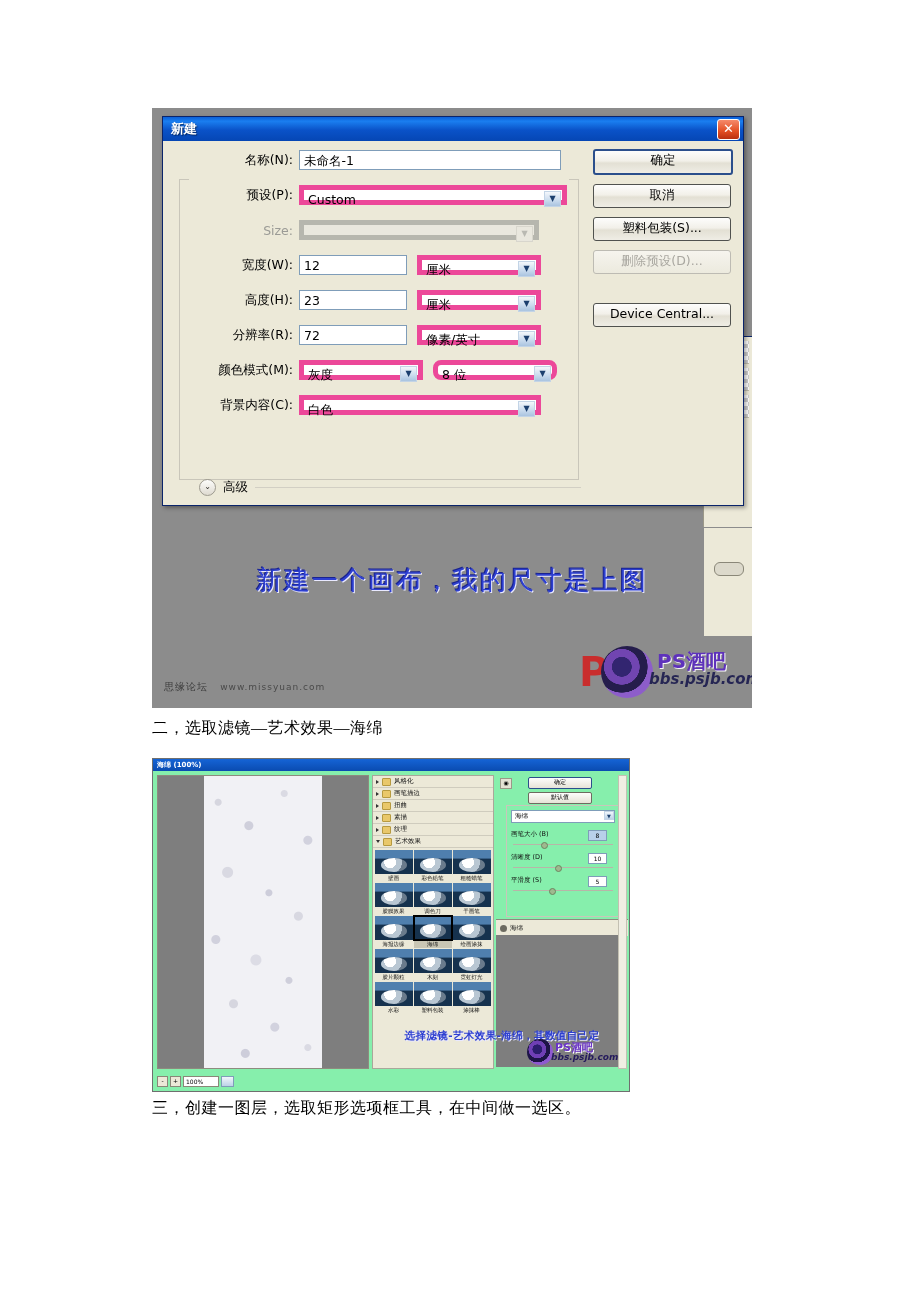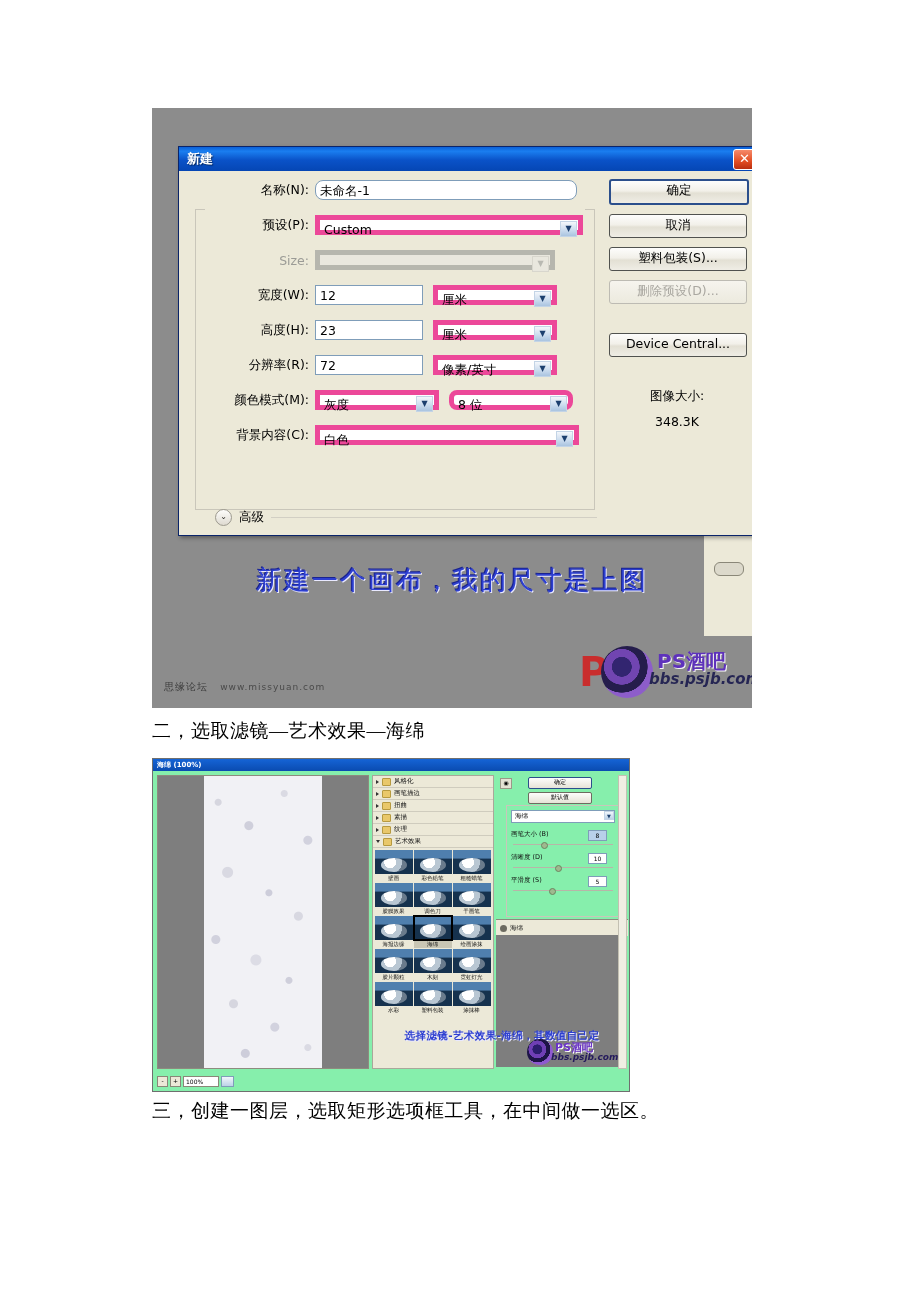--- a/index.html
+++ b/index.html
@@ -6,34 +6,33 @@
   body{
     width:920px;height:1302px;background:#ffffff;
     font-family:"Liberation Serif",serif;
     position:relative;overflow:hidden;
   }
 
   
   .doc-para{
     position:absolute;
     font-family:"Liberation Serif","DejaVu Serif",serif;
-    font-size:19px;color:#000;letter-spacing:.5px;white-space:nowrap;
+    font-size:16px;color:#000;letter-spacing:.5px;white-space:nowrap;
   }
 
   
   .fig1{
     position:absolute;left:152px;top:108px;width:600px;height:600px;
     background:#8c8c8c;overflow:hidden;
     font-family:"DejaVu Sans","Liberation Sans",sans-serif;
   }
   .ps-dialog{
-    position:absolute;left:26px;top:8px;width:580px;height:388px;
+    position:absolute;left:10px;top:8px;width:580px;height:388px;
     border:1px solid #0a246a;background:#ece9d8;
     box-shadow:2px 2px 4px rgba(0,0,0,.35);
-    margin-top:30px;
   }
   .ps-title{
     height:24px;
     background:linear-gradient(to bottom,#0a60d8 0%,#1a7ef0 18%,#0a52c8 55%,#0546b4 100%);
     display:flex;align-items:center;justify-content:space-between;
     padding:0 3px 0 8px;
   }
   .ps-title-text{
     color:#fff;font-size:13px;font-weight:bold;
     font-family:"DejaVu Sans","Liberation Sans",sans-serif;
@@ -68,28 +67,28 @@
   .combo.dis{background:#e9e7de;color:#a8a8a2;border-color:#b6b6ae;}
   .combo .arrow{
     position:absolute;right:1px;top:1px;width:17px;height:16px;
     background:linear-gradient(to bottom,#f4f7fb,#cdddef 55%,#aac4e0);
     border:1px solid #c3d4e6;box-sizing:border-box;
     display:flex;align-items:center;justify-content:center;
     font-size:8px;color:#1c3f6e;
   }
   .combo.dis .arrow{background:#e9e7de;color:#b9b9b2;border-color:#d8d6cd;}
 
-  .w-name{width:262px;border-radius:8px;}
+  .w-name{width:262px;}
   .w-preset{width:268px;}
   .w-size{width:240px;}
   .w-num{width:108px;}
   .w-unit{width:124px;margin-left:10px;}
   .w-mode{width:124px;}
   .w-bits{width:124px;margin-left:10px;border-radius:8px;}
-  .w-bg{width:264px;}
+  .w-bg{width:242px;}
 
   
   .groupbox{
     position:absolute;left:16px;top:38px;width:398px;height:300px;
     border:1px solid #c9c6ba;border-top:none;
   }
   .groupbox:before{
     content:"";position:absolute;left:-1px;top:0;width:10px;height:1px;background:#c9c6ba;
   }
   .groupbox:after{
@@ -419,24 +418,20 @@
         <span class="adv-line"></span>
       </div>
 
       <div class="btn-col">
         <div class="pbtn default">确定</div>
         <div class="pbtn">取消</div>
         <div class="pbtn">塑料包装(S)...</div>
         <div class="pbtn dis">删除预设(D)...</div>
         <div class="btn-gap"></div>
         <div class="pbtn">Device Central...</div>
-        <div class="imgsize">
-          <div>图像大小:</div>
-          <div>348.3K</div>
-        </div>
       </div>
 
     </div>
   </div>
 
   <div class="cap1">新建一个画布，我的尺寸是上图</div>
 
   <div class="wm-left">
     <span>思缘论坛</span>
     <span class="site">www.missyuan.com</span>

